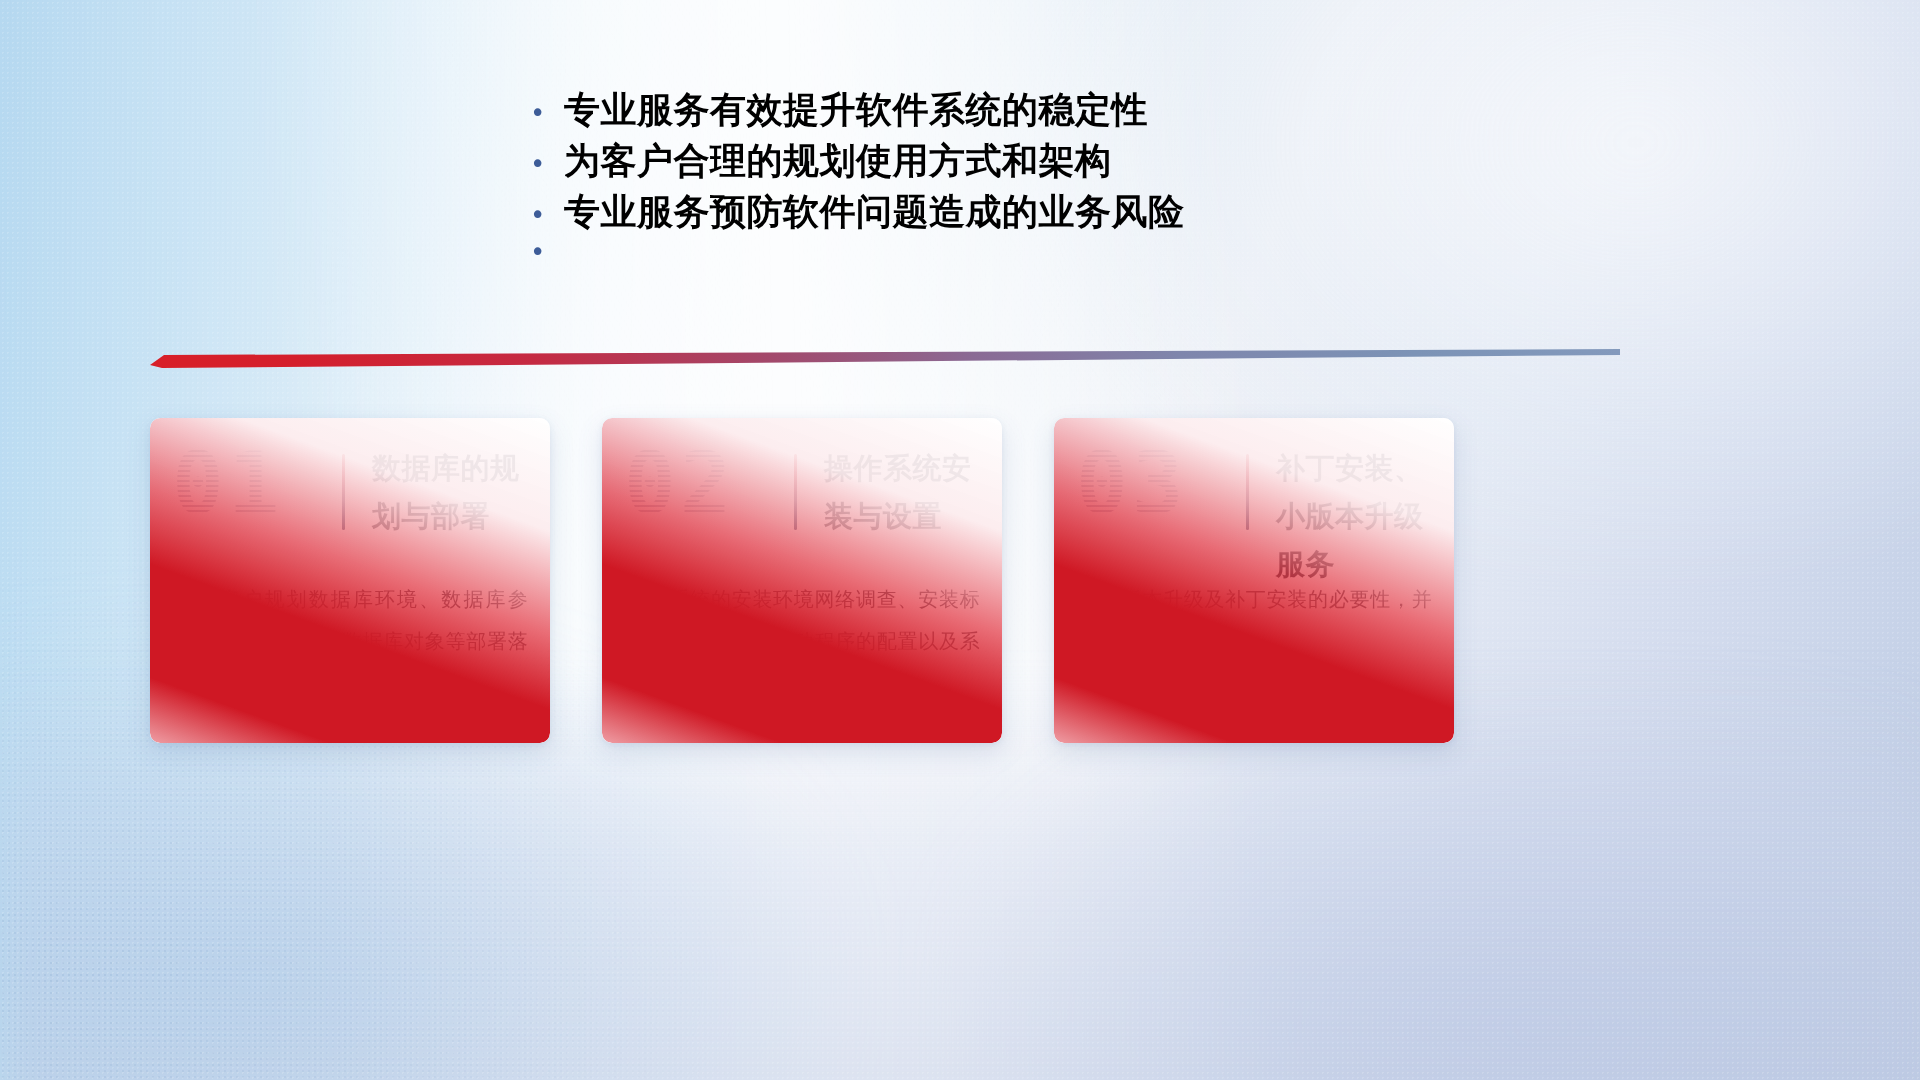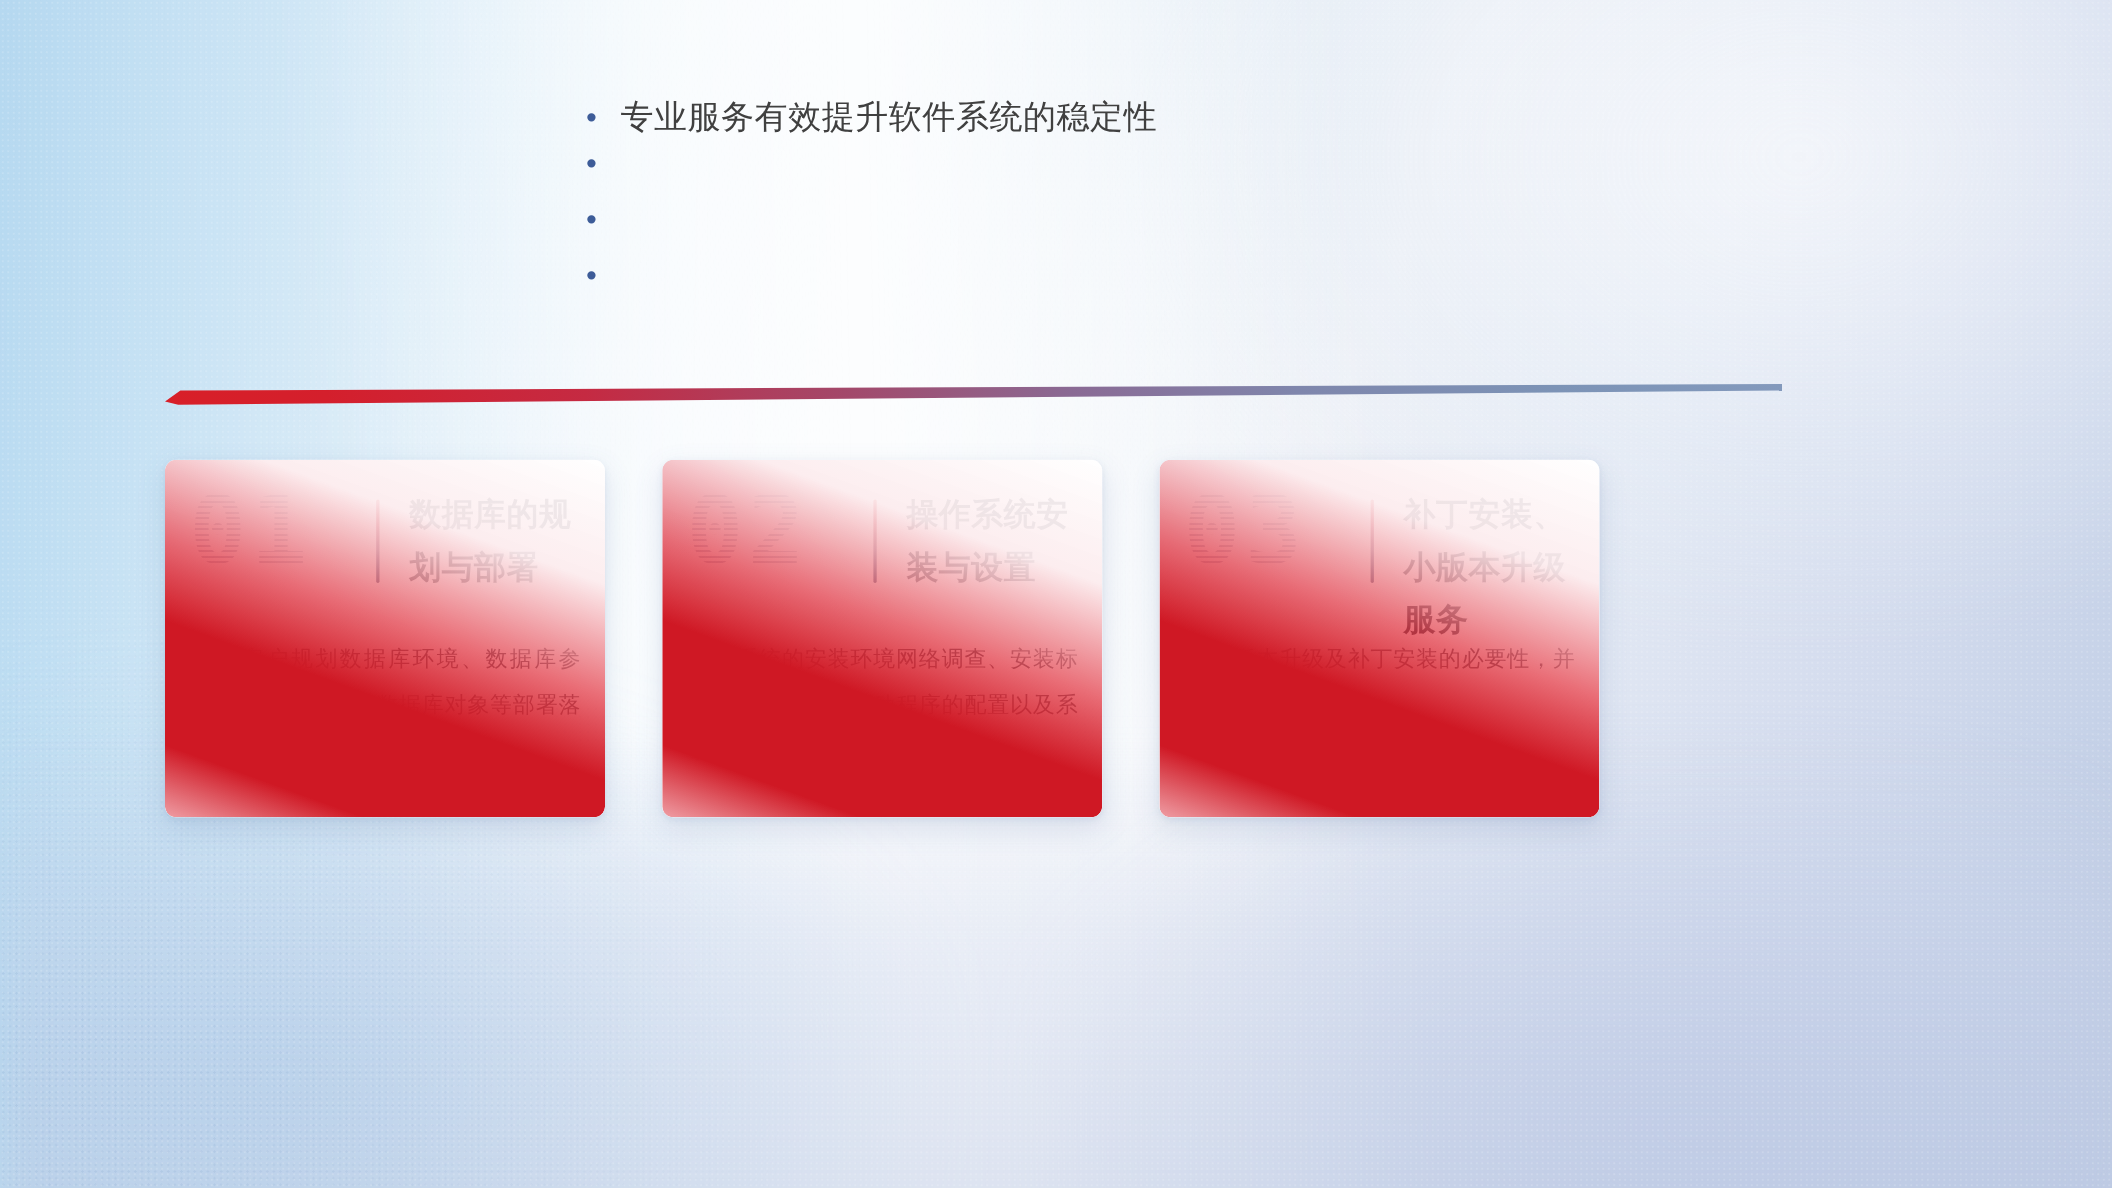--- a/index.html
+++ b/index.html
@@ -81,24 +81,24 @@
     display:flex;align-items:baseline;
     height:51px;
   }
   .bullet-dot{
     width:34px;flex:0 0 34px;
     color:#3d5c98;font-size:26px;line-height:1;
     text-align:left;
     font-family:"DejaVu Sans",sans-serif;
   }
   .bullet-text{
-    color:#404040;
-    font-size:30px;
+    color:#000000;
+    font-size:36px;
     letter-spacing:.5px;
-    font-weight:400;
+    font-weight:700;
     white-space:nowrap;
   }
 
   
   .divider-wrap{
     position:absolute;left:150px;top:345px;width:1470px;height:26px;
   }
   .divider{
     position:absolute;left:0;top:0;width:100%;height:26px;
   }
@@ -200,23 +200,25 @@
 <div class="bg-dots"></div>
 <div class="bg-dots-dk"></div>
 
 <ul class="bullets" id="bullet-list" style="list-style: none; margin: 0px; padding: 0px;">
     <li class="bullet-row">
       <span class="bullet-dot">•</span>
       <span class="bullet-text">专业服务有效提升软件系统的稳定性</span>
     </li>
     <li class="bullet-row">
       <span class="bullet-dot">•</span>
-    </li>
-    <li class="bullet-row">
-      <span class="bullet-dot">•</span>
+      <span class="bullet-text">为客户合理的规划使用方式和架构</span>
+    </li>
+    <li class="bullet-row">
+      <span class="bullet-dot">•</span>
+      <span class="bullet-text">专业服务预防软件问题造成的业务风险</span>
     </li>
     <li class="bullet-row">
       <span class="bullet-dot">•</span>
     </li>
   </ul>
 
 <div class="divider-wrap">
   <svg class="divider" viewBox="0 0 1470 26" preserveAspectRatio="none">
     <defs>
       <linearGradient id="divGrad" x1="0" y1="0" x2="1" y2="0">

